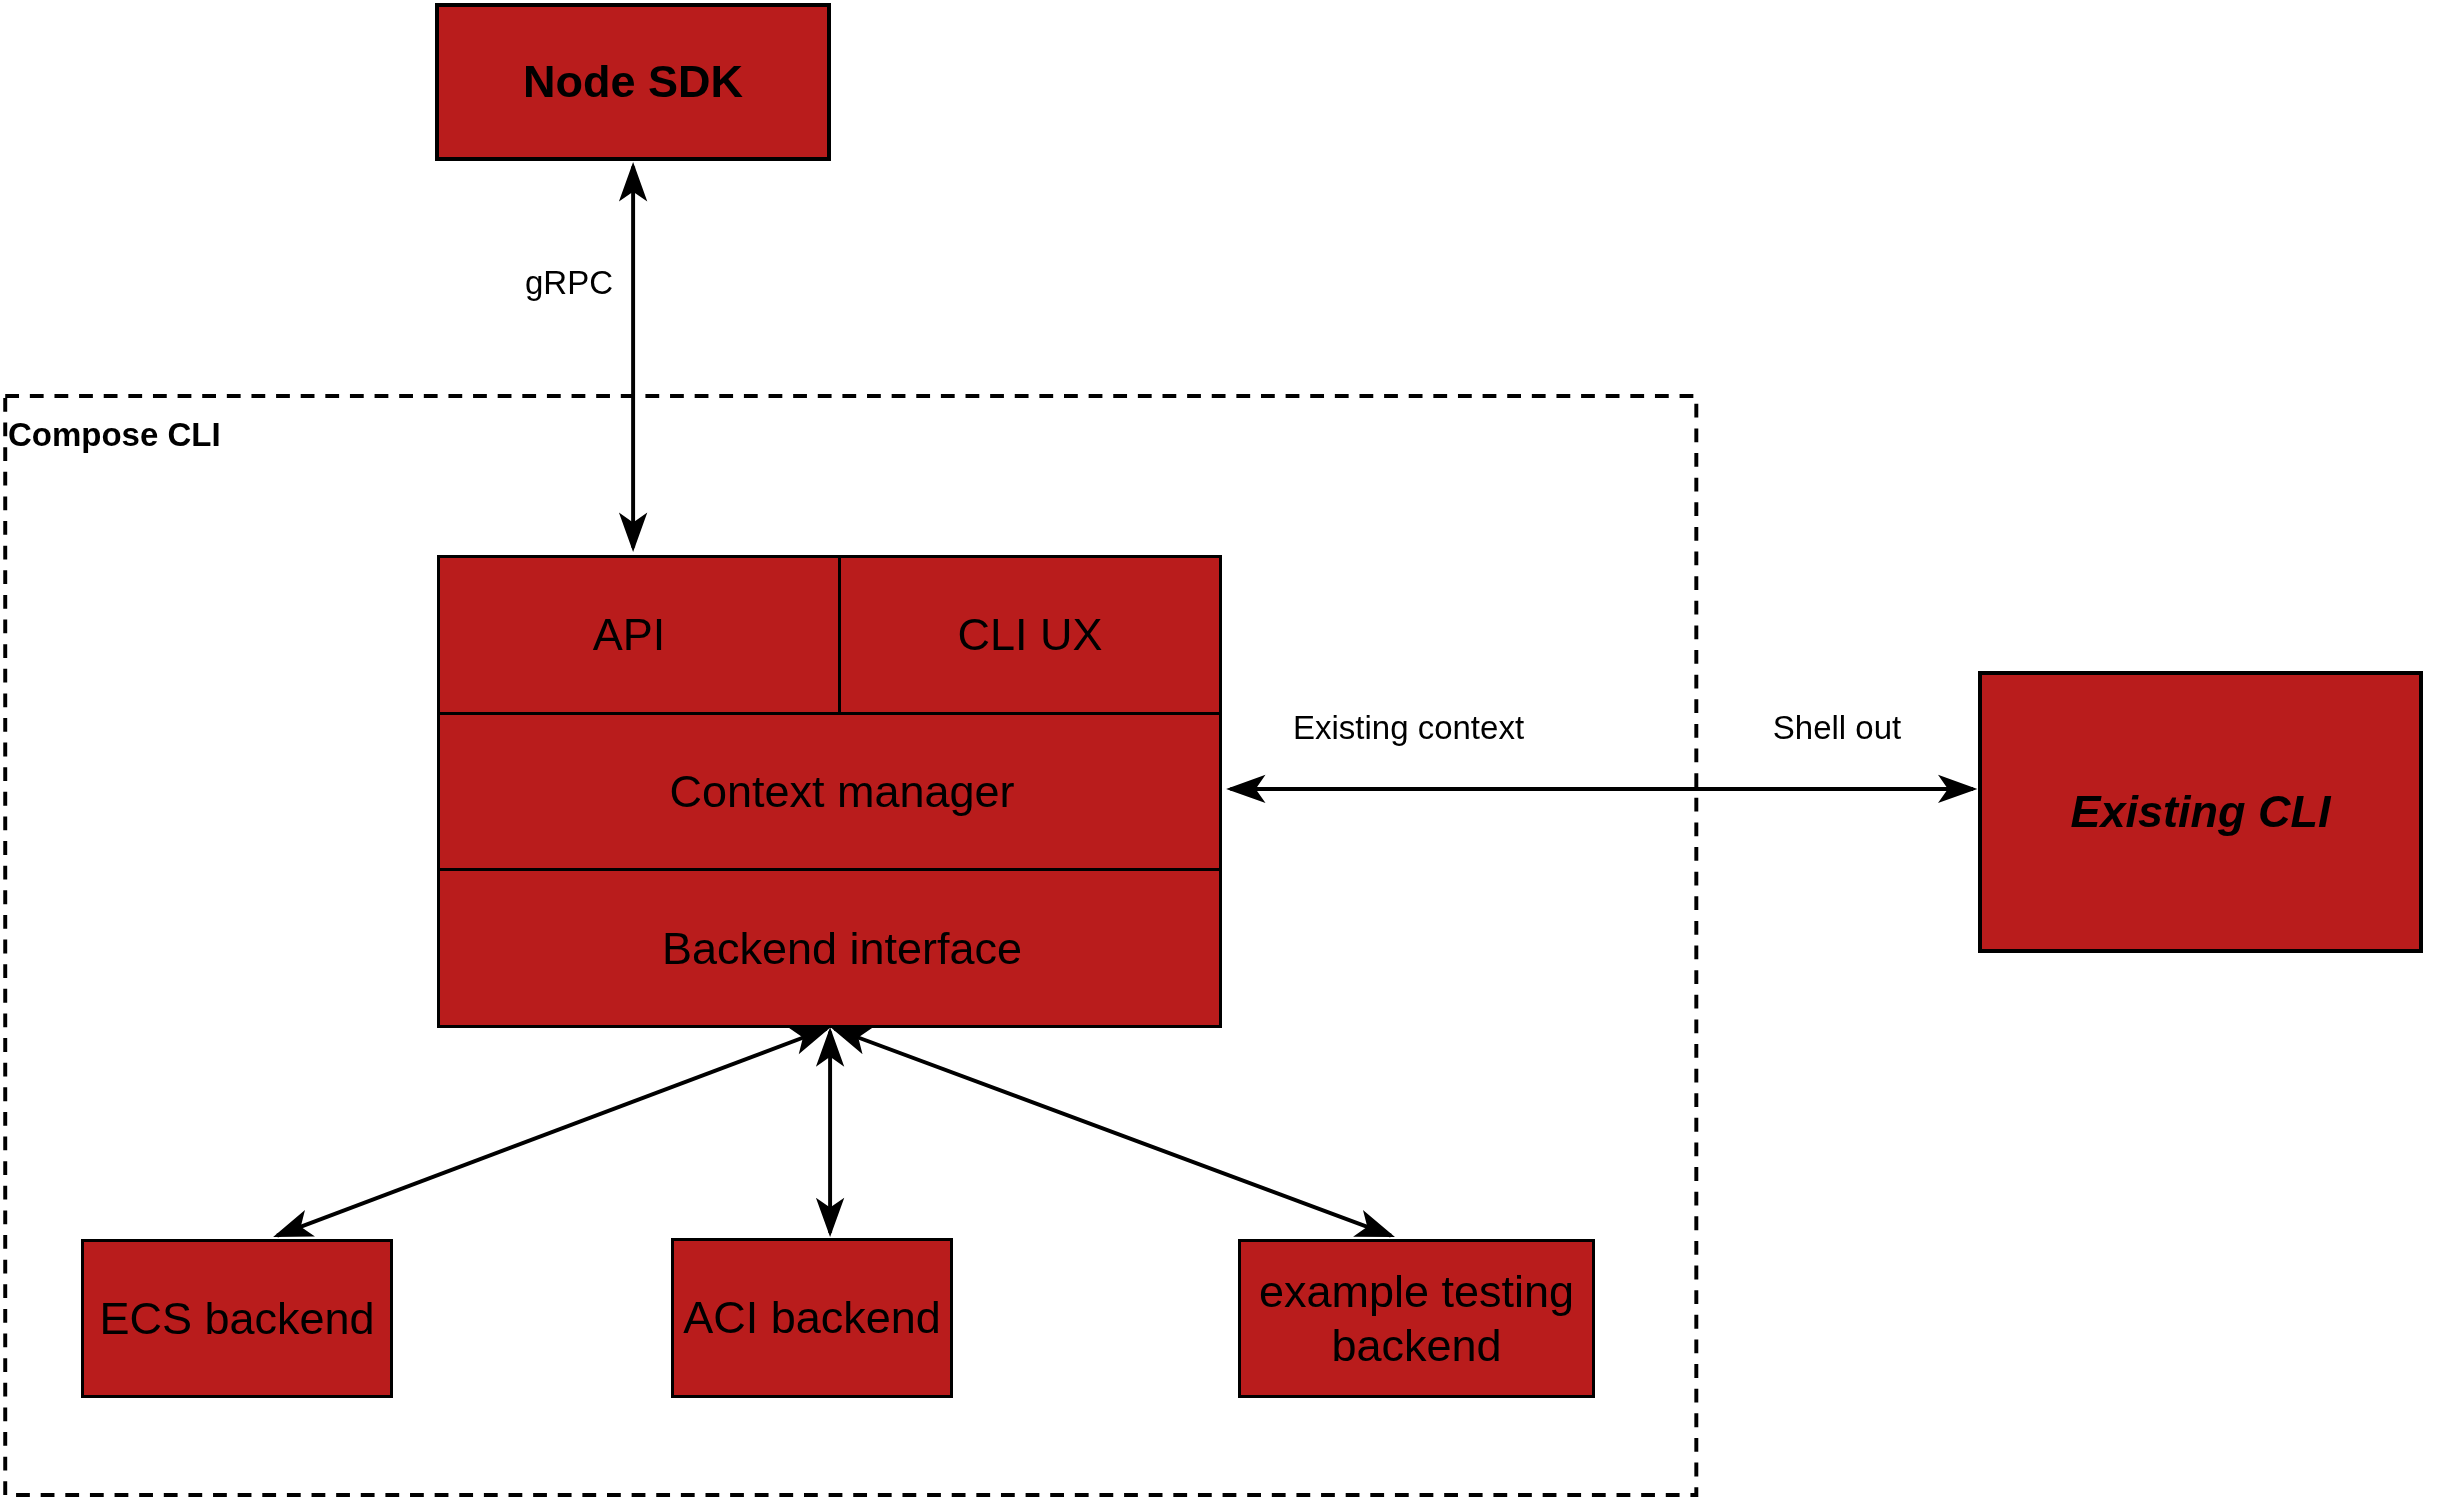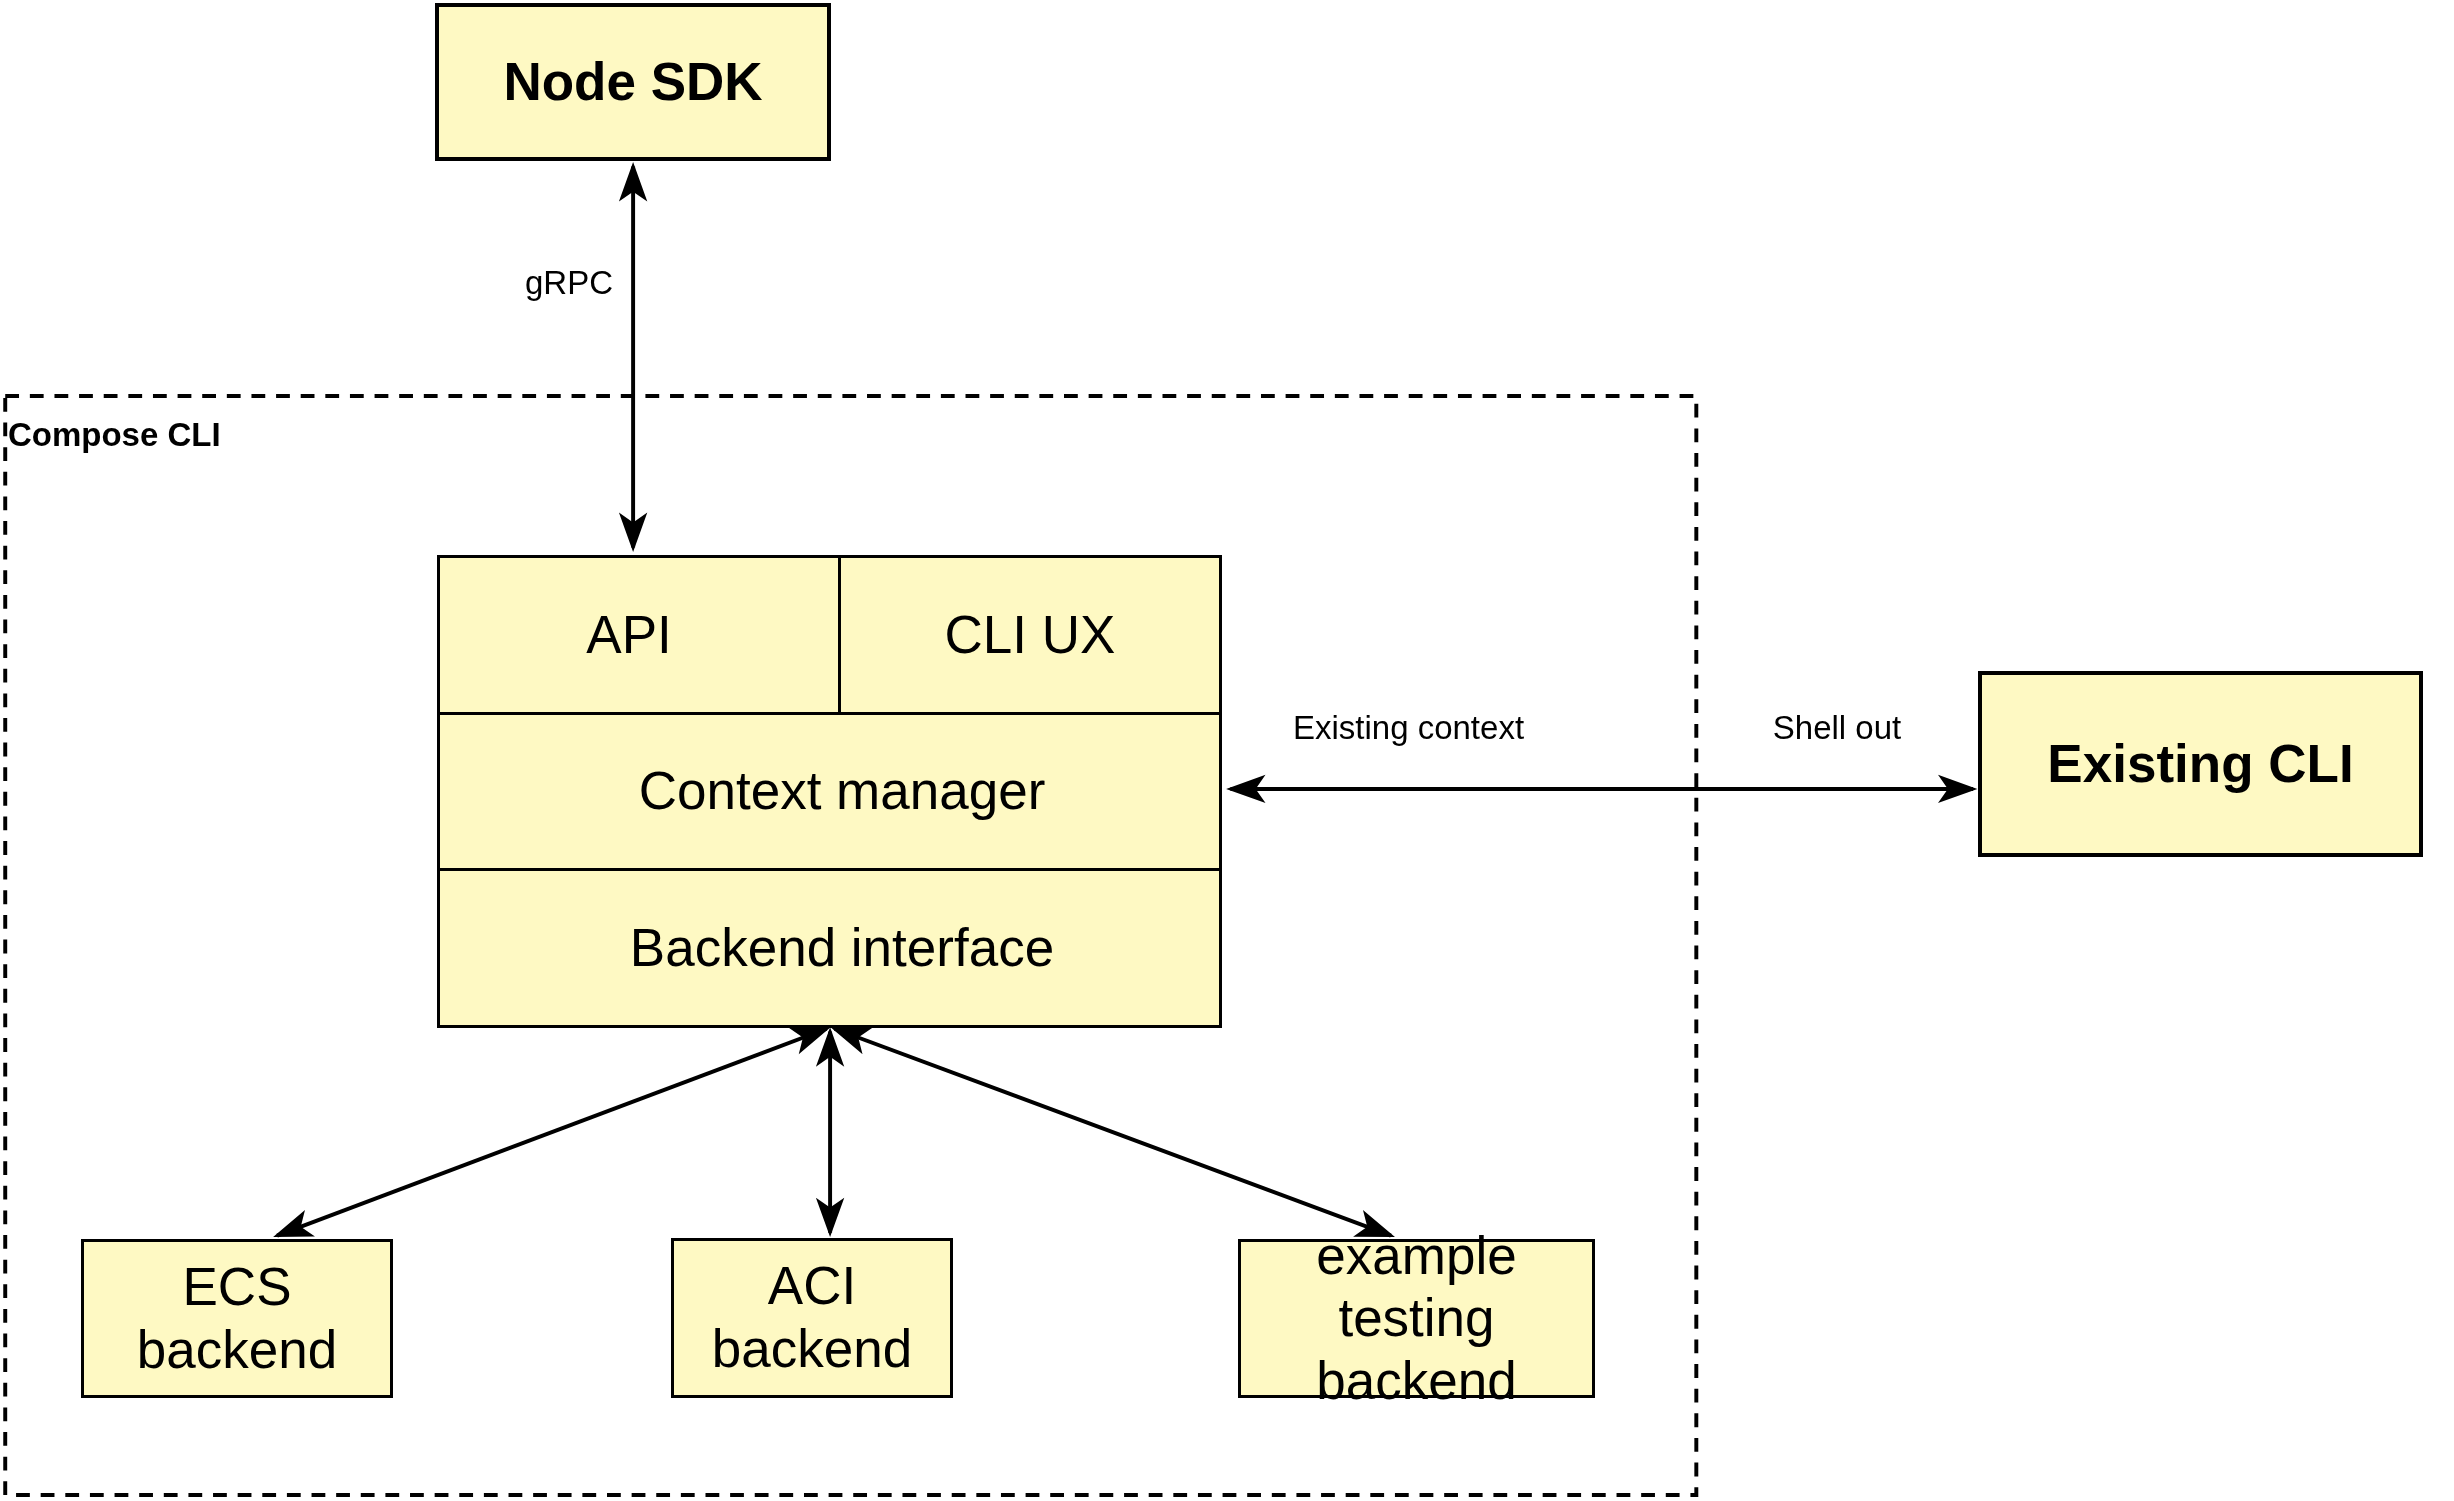--- a/index.html
+++ b/index.html
@@ -12,27 +12,27 @@
     color: #000000;
     overflow: hidden;
   }
   .edges-layer {
     position: absolute;
     left: 0; top: 0;
     width: 2455px; height: 1501px;
   }
   .node {
     position: absolute;
-    background: #fef9c3;
+    background: #b91c1c;
     border: 3.9px solid #000000;
     box-sizing: border-box;
     display: flex;
     align-items: center;
     justify-content: center;
-    font-size: 53px;
+    font-size: 45px;
     text-align: center;
     line-height: 1.18;
   }
   .thick { border-width: 4.9px; }
   .bold { font-weight: bold; }
   .stacked {
     display: flex;
     flex-direction: column;
     align-items: stretch;
     justify-content: flex-start;
@@ -97,21 +97,21 @@
       <div class="cell">API</div>
       <div class="cell">CLI UX</div>
     </div>
     <div class="row">Context manager</div>
     <div class="row">Backend interface</div>
   </div>
 
   <div class="float-label" style="left: 1231px; top: 701px; width: 355px; text-align: center;">Existing context</div>
   <div class="float-label" style="left: 1696px; top: 701px; width: 282px; text-align: center;">Shell out</div>
 
-  <div class="node thick bold" style="left: 1978px; top: 671px; width: 445px; height: 186px;">Existing CLI</div>
+  <div class="node thick bold" style="left: 1978px; top: 671px; width: 445px; height: 282px; font-style: italic;">Existing CLI</div>
 
   <div class="node" style="left: 81px; top: 1239px; width: 312px; height: 159px;">ECS backend</div>
 
   <div class="node" style="left: 671px; top: 1238px; width: 282px; height: 160px;">ACI backend</div>
 
   <div class="node" style="left: 1223px; top: 1239px; width: 357px; height: 159px; padding: 0 3.9px; margin-left: 15px;">example testing backend</div>
 
 </div>
 
 

